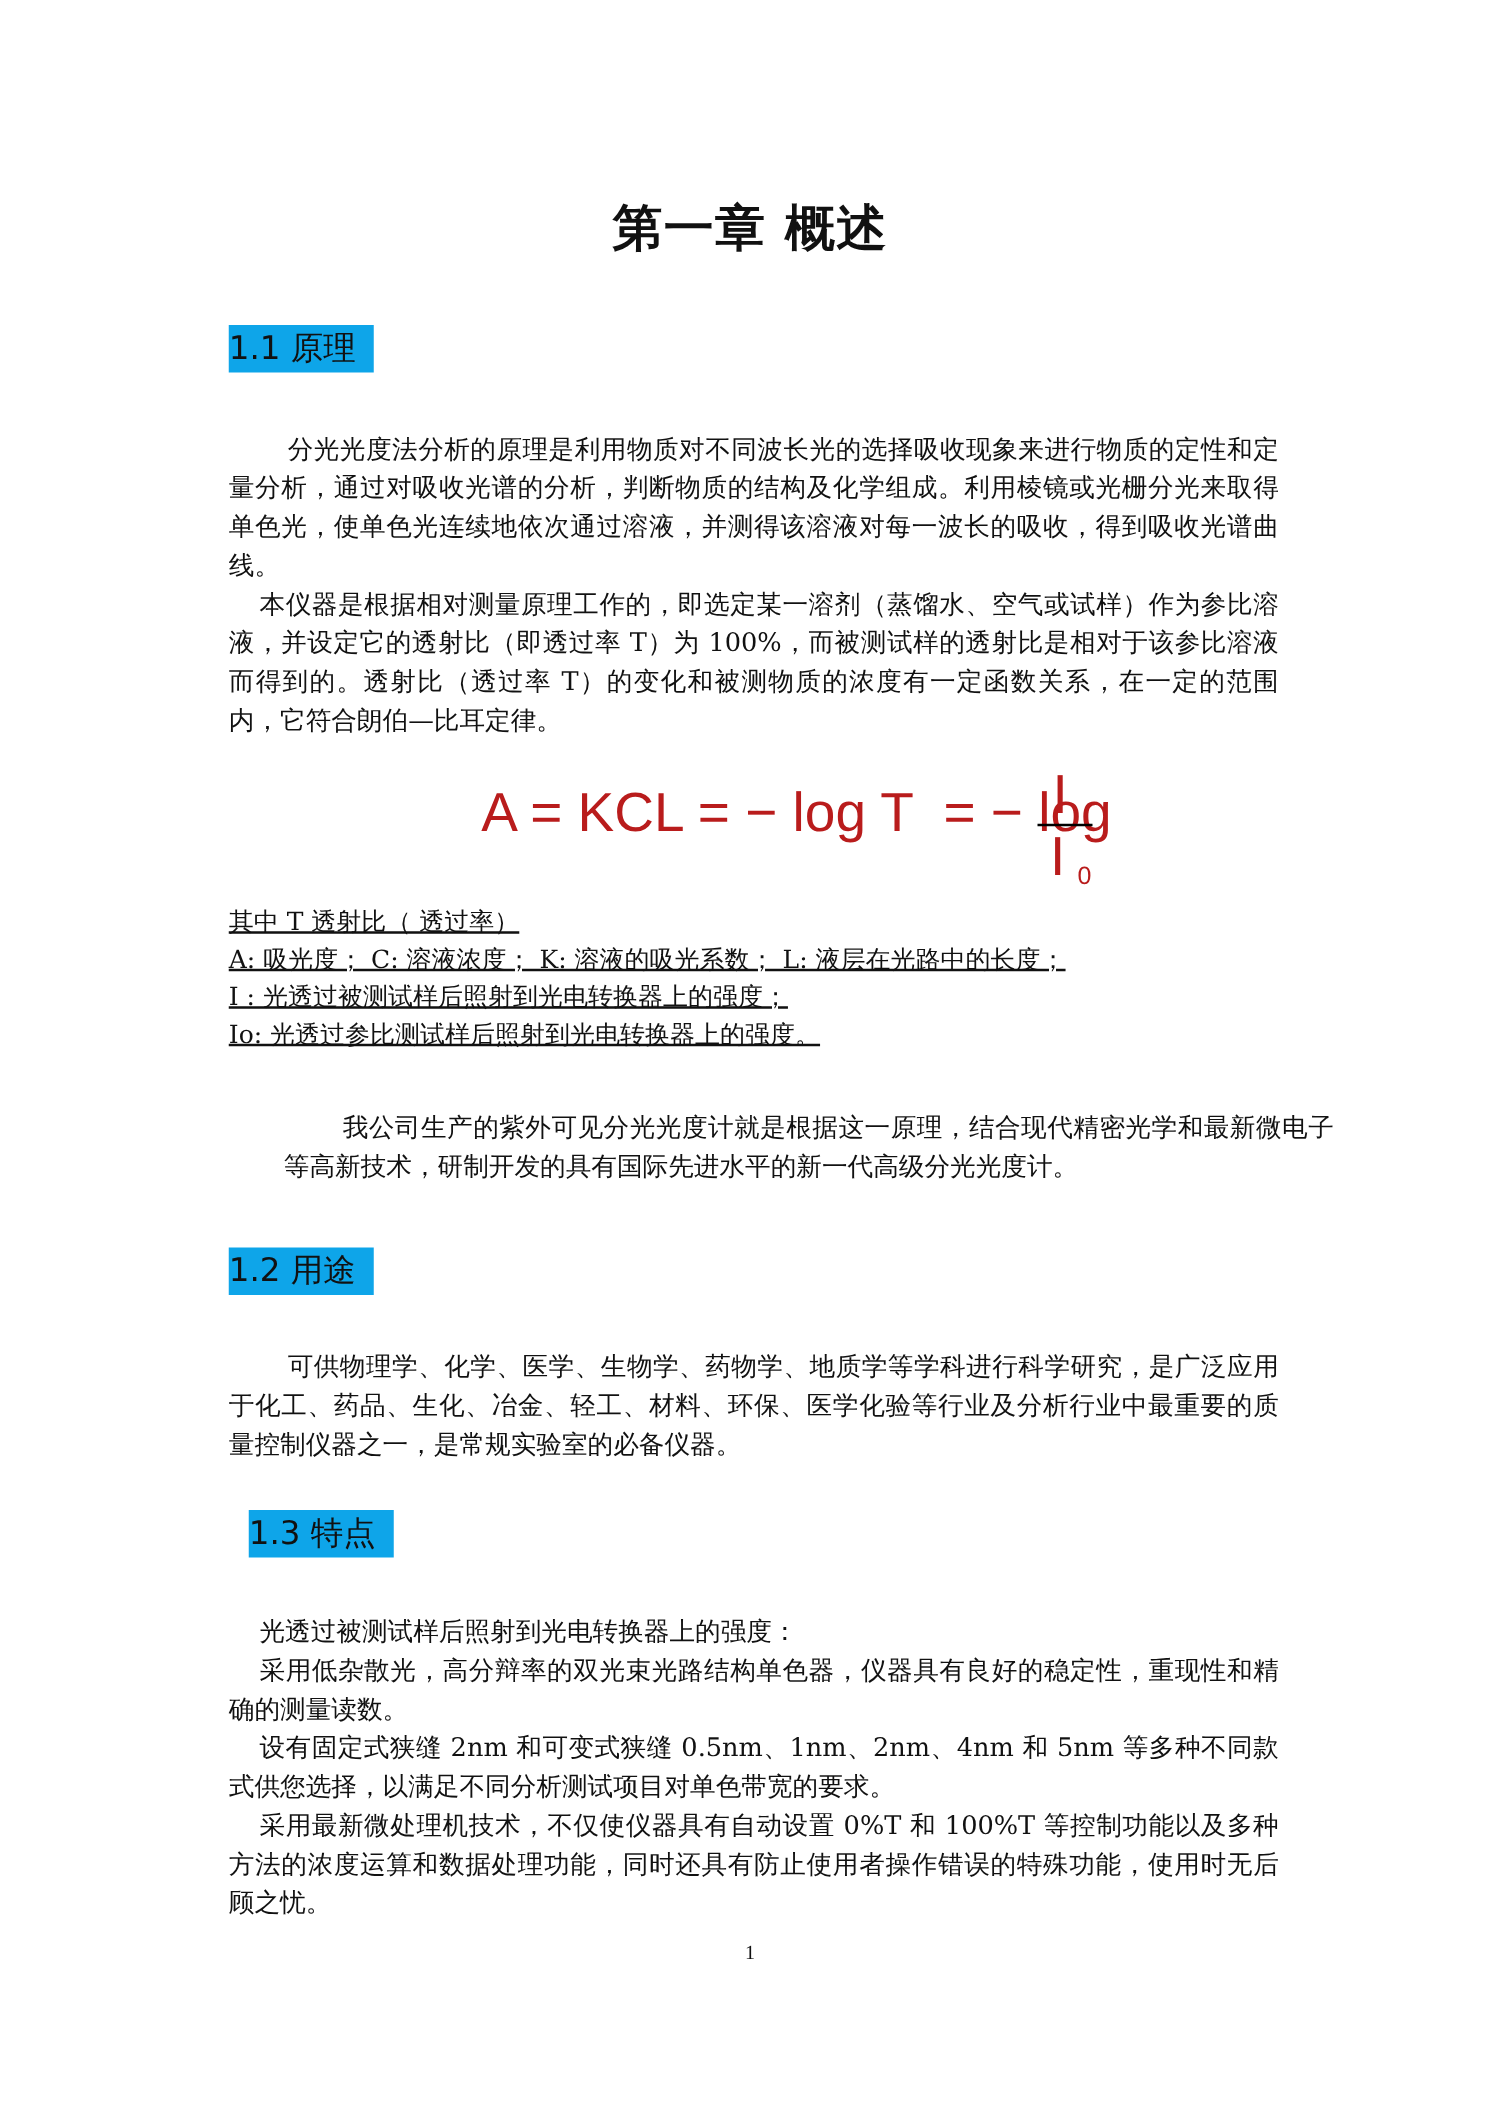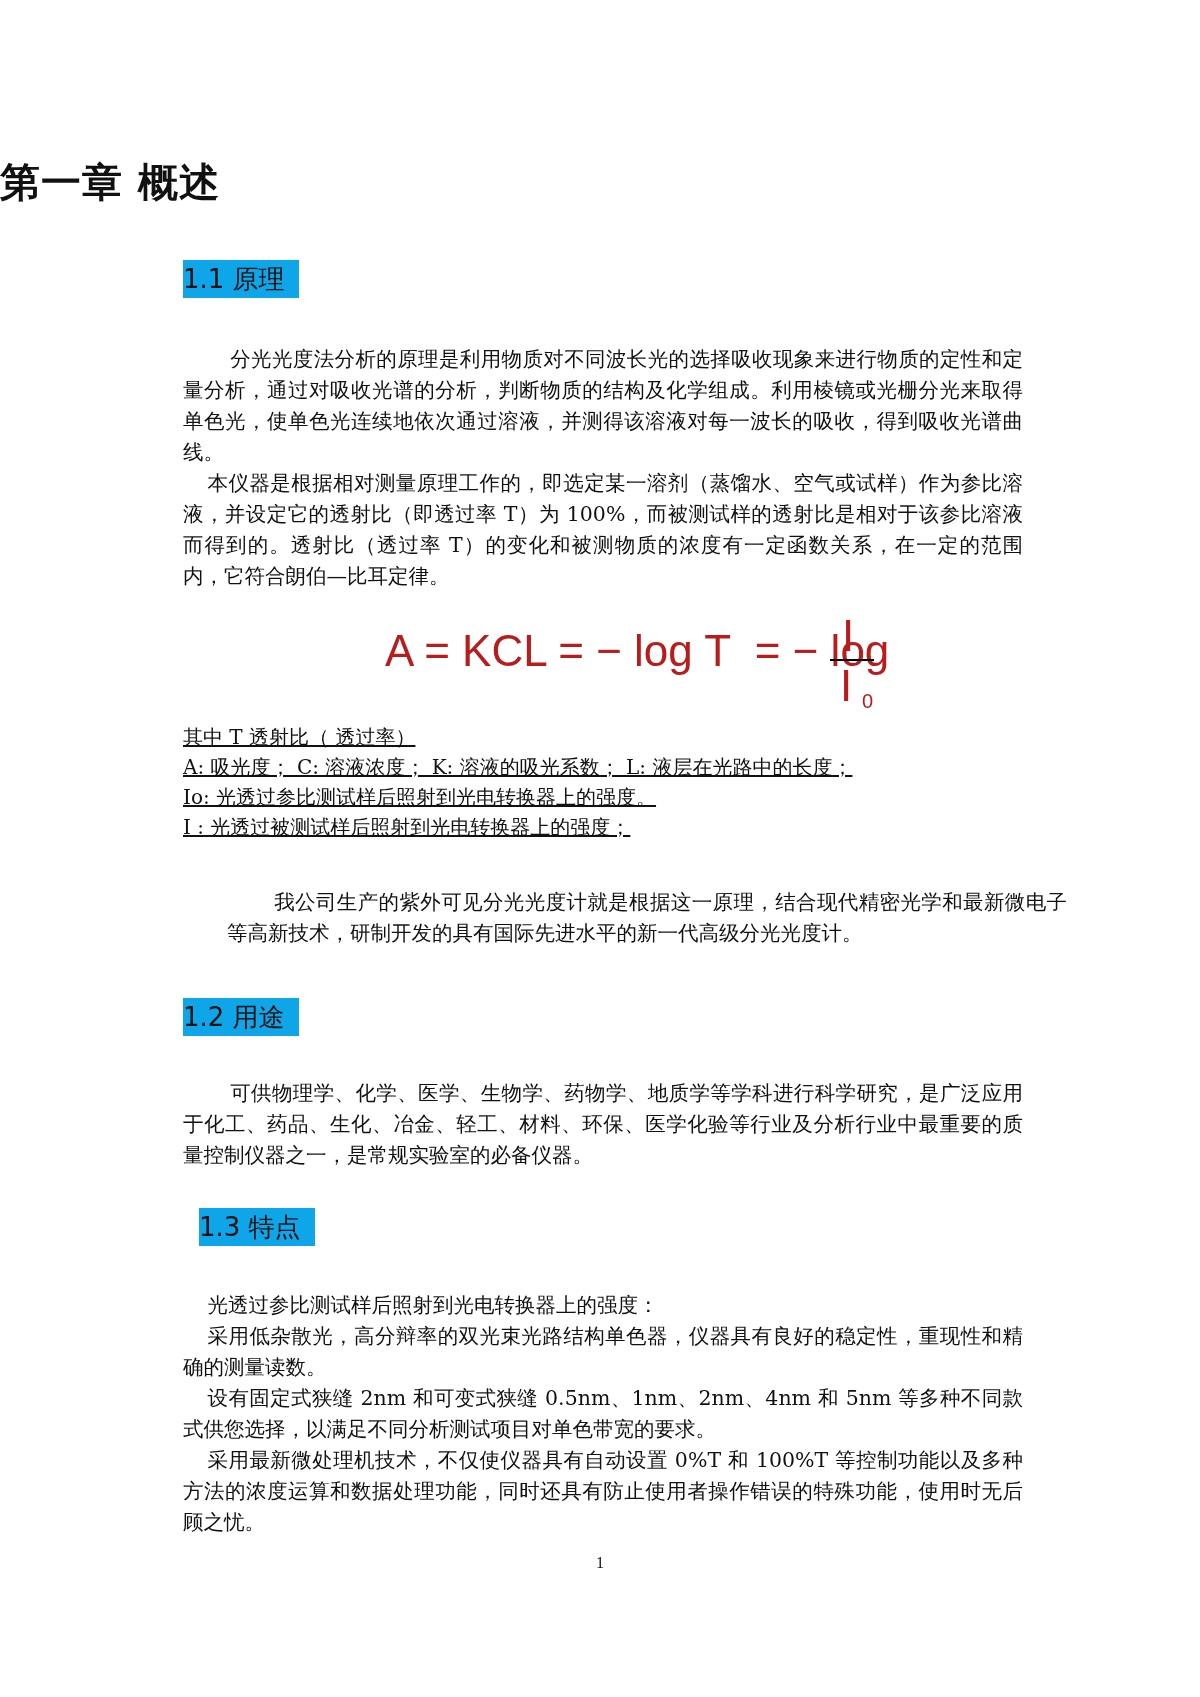--- a/index.html
+++ b/index.html
@@ -1,19 +1,19 @@
 <!DOCTYPE html>
 <html><head>
 <meta charset="utf-8">
 <style>
   html, body { margin: 0; padding: 0; background: #ffffff; }
   body { width: 1200px; height: 1697px; position: relative; overflow: hidden; color: #111; }
   .page { position: absolute; left: 0; top: 0; width: 1200px; height: 1697px; }
   .chapter-title {
-    position: absolute; left: 0; width: 1200px; top: 155px; 
+    position: absolute; left: 0; width: 1200px; top: 155px; text-align: center;
     font-family: "DejaVu Sans", sans-serif; font-weight: bold; font-size: 40px; letter-spacing: 1px;
   }
   .sec-head {
     position: absolute; left: 183px; height: 38px; line-height: 38px; padding: 0 0 0 0;
     background: #0ea5e9; font-family: "DejaVu Sans", sans-serif; font-size: 26px; width: 116px;
     white-space: nowrap;
   }
   .para {
     position: absolute; left: 183px; width: 840px;
     font-family: "DejaVu Serif", serif; font-size: 20.5px; line-height: 31px;
@@ -62,37 +62,37 @@
       <div class="num">I</div>
       <div class="bar"></div>
       <div class="den">I</div>
       <div class="sub">0</div>
     </div>
   </div>
 
   <div class="defs">
     <div class="row">其中    T  透射比（  透过率）</div>
     <div class="row">A:  吸光度；   C:  溶液浓度；   K:  溶液的吸光系数；   L:  液层在光路中的长度；</div>
+    <div class="row">I :  光透过被测试样后照射到光电转换器上的强度；</div>
     <div class="row">Io:  光透过参比测试样后照射到光电转换器上的强度。</div>
-    <div class="row">I :  光透过被测试样后照射到光电转换器上的强度；</div>
   </div>
 
   <div class="para" style="top:887px;margin-left:44px;">
     <p class="indent2">我公司生产的紫外可见分光光度计就是根据这一原理，结合现代精密光学和最新微电子等高新技术，研制开发的具有国际先进水平的新一代高级分光光度计。</p>
   </div>
 
   <div class="sec-head" style="top:998px;">1.2  用途</div>
 
   <div class="para" style="top:1078px;">
     <p class="indent2">可供物理学、化学、医学、生物学、药物学、地质学等学科进行科学研究，是广泛应用于化工、药品、生化、冶金、轻工、材料、环保、医学化验等行业及分析行业中最重要的质量控制仪器之一，是常规实验室的必备仪器。</p>
   </div>
 
   <div class="sec-head" style="top:1208px;margin-left:16px;">1.3  特点</div>
 
   <div class="para" style="top:1290px;">
-    <p class="indent1">光透过参比测试样后照射到光电转换器上的强度：</p>
+    <p class="indent1">光透过被测试样后照射到光电转换器上的强度：</p>
     <p class="indent1">采用低杂散光，高分辩率的双光束光路结构单色器，仪器具有良好的稳定性，重现性和精确的测量读数。</p>
     <p class="indent1">设有固定式狭缝 2nm 和可变式狭缝 0.5nm、1nm、2nm、4nm 和 5nm 等多种不同款式供您选择，以满足不同分析测试项目对单色带宽的要求。</p>
     <p class="indent1">采用最新微处理机技术，不仅使仪器具有自动设置 0%T 和 100%T 等控制功能以及多种方法的浓度运算和数据处理功能，同时还具有防止使用者操作错误的特殊功能，使用时无后顾之忧。</p>
   </div>
 
   <div class="page-number">1</div>
 </div>
 
 </body></html>

